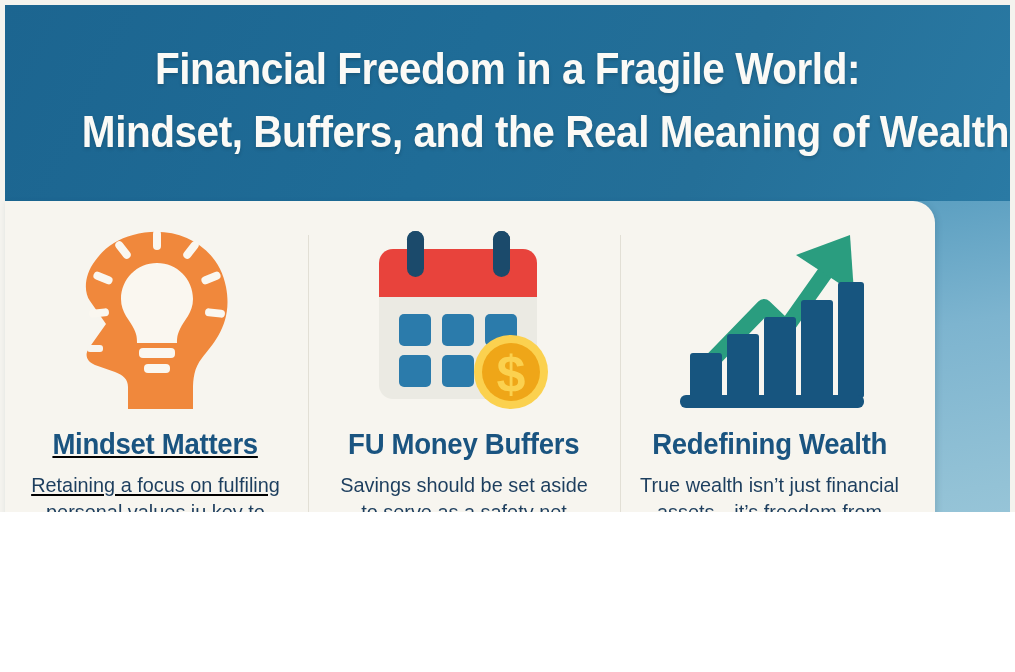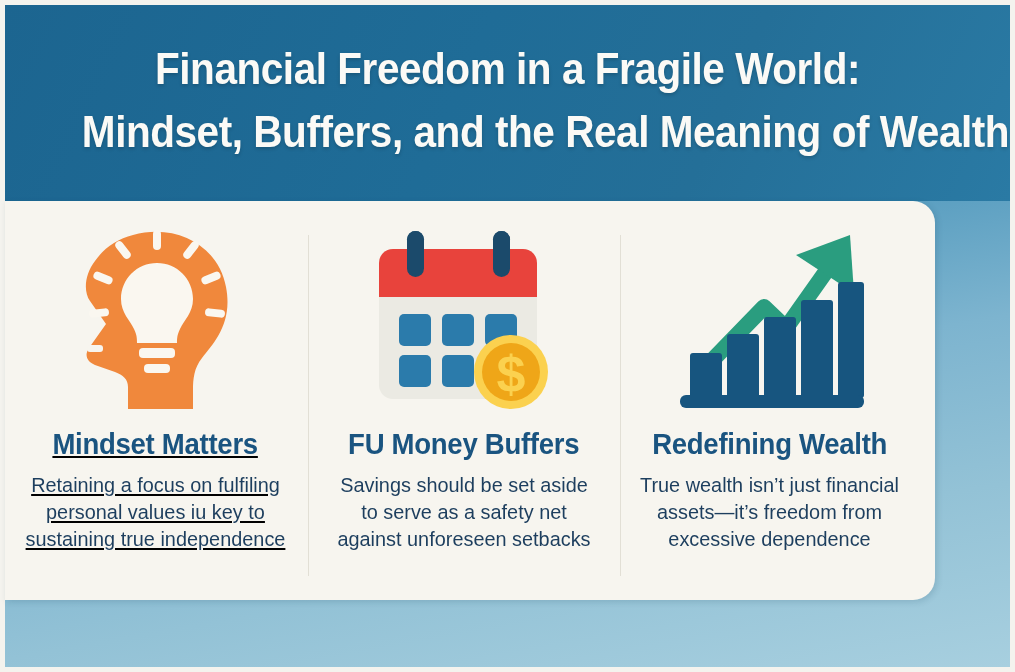--- a/index.html
+++ b/index.html
@@ -11,21 +11,21 @@
     width: 1015px;
     height: 672px;
     overflow: hidden;
     font-family: "Liberation Sans", sans-serif;
   }
 
   
   #infographic {
     position: relative;
     width: 1015px;
-    height: 672px;
+    height: 512px;
     overflow: hidden;
     background: #bef264;
   }
 
   
   .page-frame {
     position: absolute;
     left: 0; top: 0;
     width: 1015px; height: 672px;
     background: #f4f3ee;

